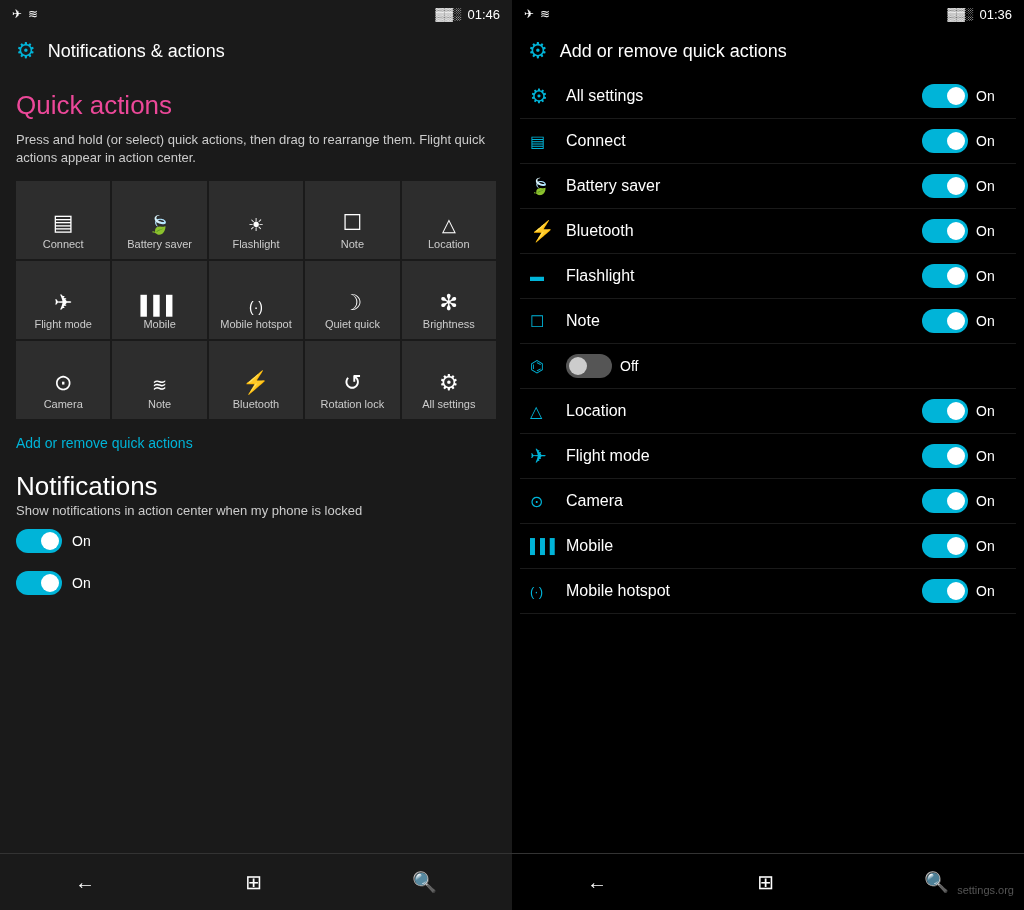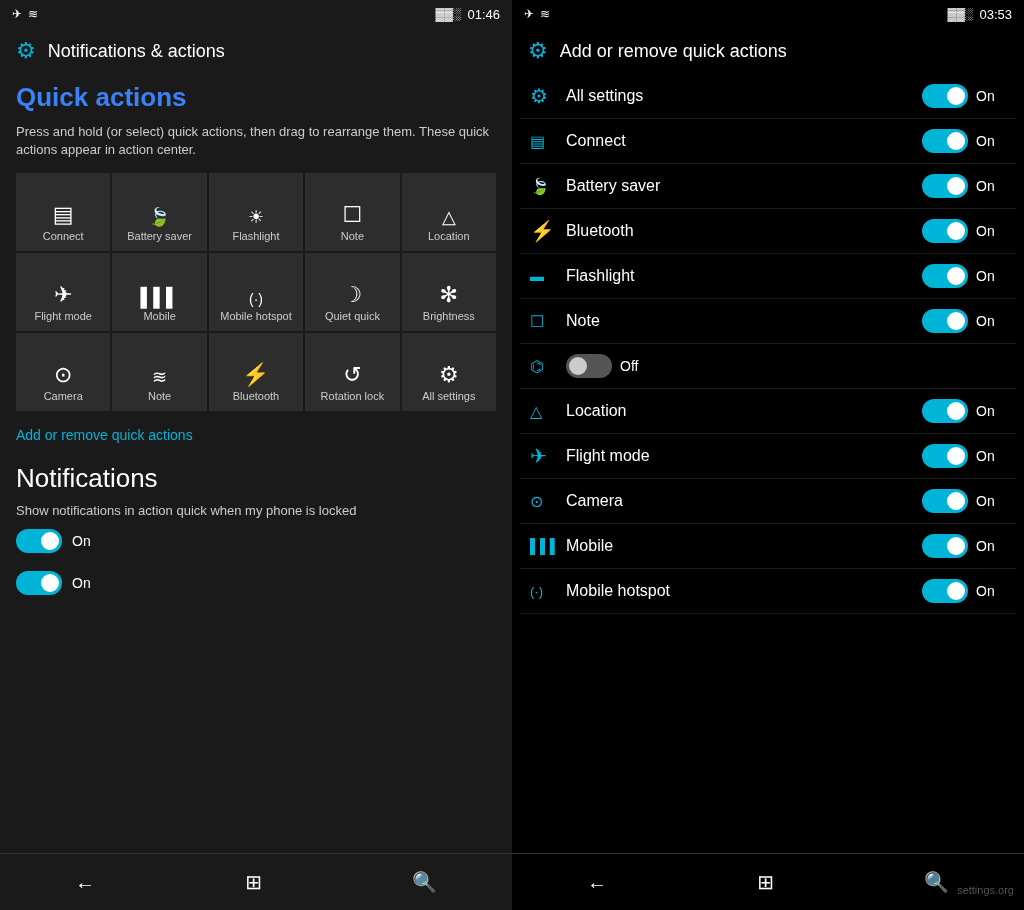--- a/index.html
+++ b/index.html
@@ -75,24 +75,24 @@
     }
 
     
     .left-content {
       padding: 0 16px;
       flex: 1;
       overflow-y: auto;
     }
     .section-title {
       font-size: 26px;
-      font-weight: 700;
-      color: #3b82f6;
+      font-weight: 400;
+      color: #ec4899;
       margin-bottom: 10px;
-      margin-top: 8px;
+      margin-top: 16px;
     }
     .section-desc {
       font-size: 13px;
       color: #ccc;
       margin-bottom: 14px;
       line-height: 1.4;
     }
 
     
     .quick-actions-grid {
@@ -133,21 +133,21 @@
       text-decoration: none;
       margin-bottom: 20px;
       display: block;
     }
 
     
     .notifications-title {
       font-size: 26px;
       font-weight: 300;
       color: #fff;
-      margin-bottom: 8px;
+      margin-bottom: 0;
     }
     .notif-item {
       margin-bottom: 18px;
     }
     .notif-label {
       font-size: 13px;
       color: #ccc;
       margin-bottom: 8px;
       line-height: 1.4;
     }
@@ -318,21 +318,21 @@
     </div>
   </div>
 
   <div class="page-header">
     <span class="gear-icon">⚙</span>
     <span class="page-header-title">Notifications &amp; actions</span>
   </div>
 
   <div class="left-content">
     <div class="section-title">Quick actions</div>
-    <div class="section-desc">Press and hold (or select) quick actions, then drag to rearrange them. These quick actions appear in action center.</div>
+    <div class="section-desc">Press and hold (or select) quick actions, then drag to rearrange them. Flight quick actions appear in action center.</div>
 
     <div class="quick-actions-grid">
 
       <div class="qa-tile">
         <span class="qa-tile-icon">▤</span>
         <span class="qa-tile-label">Connect</span>
       </div>
       <div class="qa-tile">
         <span class="qa-tile-icon" style="font-size:18px">🍃</span>
         <span class="qa-tile-label">Battery saver</span>
@@ -391,21 +391,21 @@
         <span class="qa-tile-icon">⚙</span>
         <span class="qa-tile-label">All settings</span>
       </div>
     </div>
 
     <a class="link-text">Add or remove quick actions</a>
 
     <div class="notifications-title">Notifications</div>
 
     <div class="notif-item">
-      <div class="notif-label">Show notifications in action quick when my phone is locked</div>
+      <div class="notif-label">Show notifications in action center when my phone is locked</div>
       <div class="toggle-row">
         <div class="toggle"></div>
         <span class="toggle-label">On</span>
       </div>
     </div>
 
     <div class="notif-item">
       <div class="toggle-row">
         <div class="toggle"></div>
         <span class="toggle-label">On</span>
@@ -422,21 +422,21 @@
 
 <div class="right-panel">
 
   <div class="status-bar">
     <div class="status-left">
       <span style="font-size:12px">✈</span>
       <span style="font-size:12px">≋</span>
     </div>
     <div class="status-right">
       <span style="font-size:12px">▓▓░</span>
-      <span style="font-size:13px">03:53</span>
+      <span style="font-size:13px">01:36</span>
     </div>
   </div>
 
   <div class="right-header">
     <span class="gear-icon">⚙</span>
     <span class="right-header-title">Add or remove quick actions</span>
   </div>
 
   <div class="settings-list">
 

